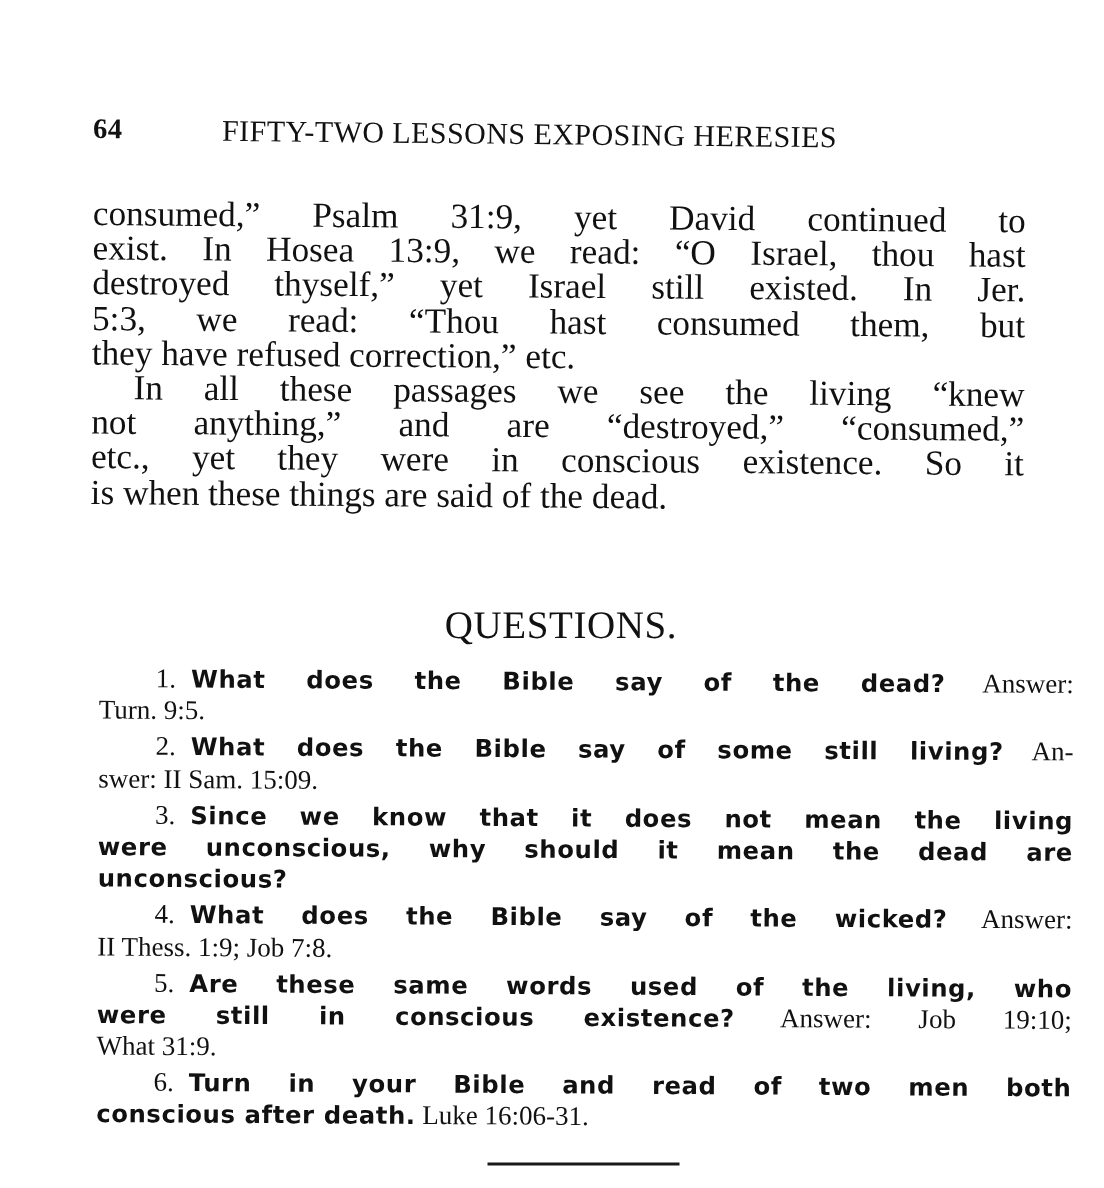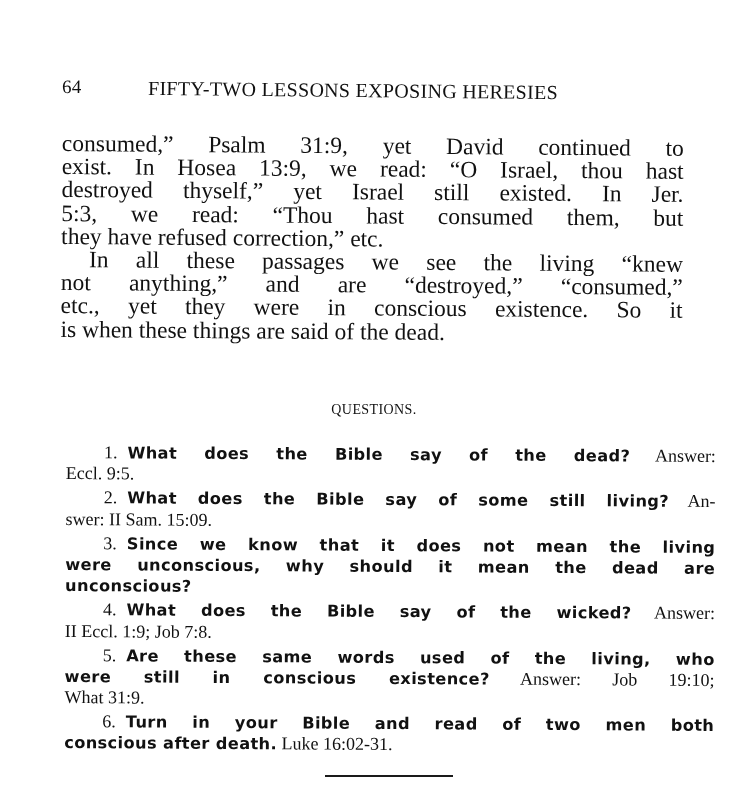--- a/index.html
+++ b/index.html
@@ -29,21 +29,21 @@
       height: 30px;
       font-size: 20px;
       letter-spacing: 0.3px;
       transform: rotate(0.6deg);
       transform-origin: left center;
     }
     .running-head .pg {
       position: absolute;
       left: 0;
       top: 0;
-      font-weight: normal;
+      font-weight: bold;
       font-size: 19px;
     }
     .running-head .title {
       position: absolute;
       left: 86px;
       top: 0;
       white-space: nowrap;
     }
     .body-text {
       position: absolute;
@@ -67,21 +67,21 @@
     }
     .line.indent {
       padding-left: 28px;
     }
     .section-title {
       position: absolute;
       top: 402px;
       left: 0;
       width: 736px;
       text-align: center;
-      font-size: 14px;
+      font-size: 26px;
       letter-spacing: 0.4px;
       padding-left: 12px;
       box-sizing: border-box;
     }
     .questions {
       position: absolute;
       left: 66px;
       top: 442px;
       width: 650px;
       font-size: 17.5px;
@@ -154,40 +154,40 @@
       <span class="line">etc., yet they were in conscious existence. So it</span>
       <span class="line last">is when these things are said of the dead.</span>
     </div>
   </div>
 
   <div class="section-title">QUESTIONS.</div>
 
   <div class="questions" id="questions">
       <div class="q">
         <span class="qline first"><span class="num">1.</span><span class="b">What does the Bible say of the dead?</span><span class="r"> Answer:</span></span>
-        <span class="qline last"><span class="r">Eccl. 9:5.</span></span>
+        <span class="qline last"><span class="r">Turn. 9:5.</span></span>
       </div>
       <div class="q">
         <span class="qline first"><span class="num">2.</span><span class="b">What does the Bible say of some still living?</span><span class="r"> An-</span></span>
         <span class="qline last"><span class="r">swer: II Sam. 15:09.</span></span>
       </div>
       <div class="q">
         <span class="qline first"><span class="num">3.</span><span class="b">Since we know that it does not mean the living</span></span>
         <span class="qline"><span class="b">were unconscious, why should it mean the dead are</span></span>
         <span class="qline last"><span class="b">unconscious?</span></span>
       </div>
       <div class="q">
         <span class="qline first"><span class="num">4.</span><span class="b">What does the Bible say of the wicked?</span><span class="r"> Answer:</span></span>
-        <span class="qline last"><span class="r">II Eccl. 1:9; Job 7:8.</span></span>
+        <span class="qline last"><span class="r">II Thess. 1:9; Job 7:8.</span></span>
       </div>
       <div class="q">
         <span class="qline first"><span class="num">5.</span><span class="b">Are these same words used of the living, who</span></span>
         <span class="qline"><span class="b">were still in conscious existence?</span><span class="r"> Answer: Job 19:10;</span></span>
         <span class="qline last"><span class="r">What 31:9.</span></span>
       </div>
       <div class="q">
         <span class="qline first"><span class="num">6.</span><span class="b">Turn in your Bible and read of two men both</span></span>
-        <span class="qline last"><span class="b">conscious after death.</span><span class="r"> Luke 16:02-31.</span></span>
+        <span class="qline last"><span class="b">conscious after death.</span><span class="r"> Luke 16:06-31.</span></span>
       </div>
     </div>
 
   <div class="end-rule"></div>
 </div>
 
 </body></html>

